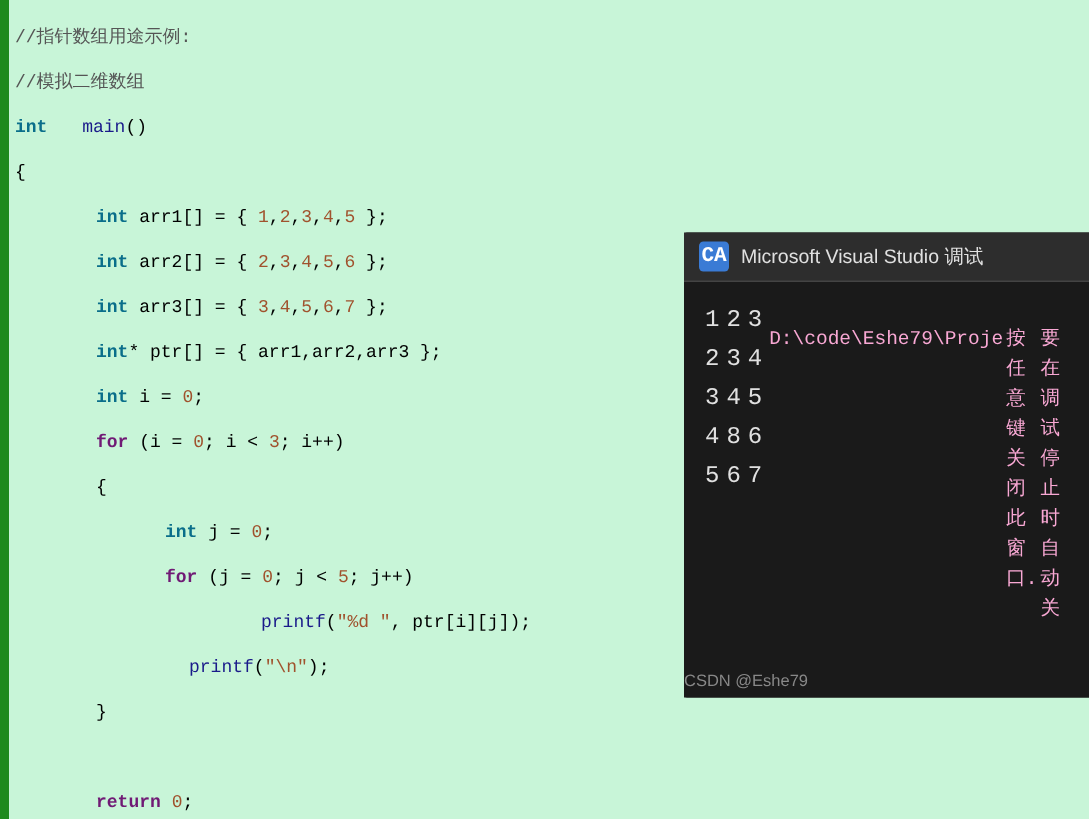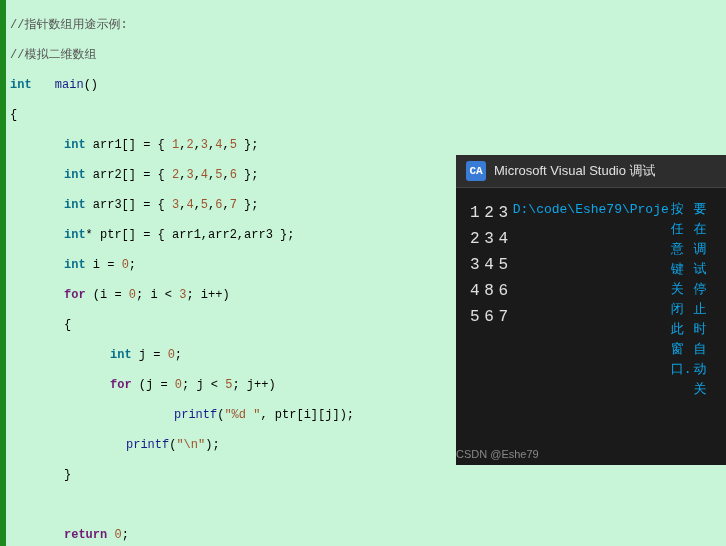--- a/index.html
+++ b/index.html
@@ -62,21 +62,21 @@
     }
 
     .console-icon {
       width: 20px;
       height: 20px;
       background: #3a7bd5;
       border-radius: 3px;
       display: flex;
       align-items: center;
       justify-content: center;
-      font-size: 11px;
+      font-size: 14px;
       color: white;
       font-weight: bold;
       flex-shrink: 0;
     }
 
     .console-title {
       color: #e0e0e0;
       font-size: 13px;
       font-family: 'Microsoft YaHei', sans-serif;
       white-space: nowrap;
@@ -91,25 +91,25 @@
     }
 
     .console-output-line {
       color: #e0e0e0;
       font-family: 'Courier New', Courier, monospace;
       font-size: 16px;
       line-height: 26px;
     }
 
     .console-message {
-      color: #0ea5e9;
+      color: #f9a8d4;
       font-family: 'Microsoft YaHei', 'Courier New', sans-serif;
       font-size: 13px;
       line-height: 20px;
-      margin-top: 0;
+      margin-top: 16px;
     }
 
     .bottom-bar {
       position: absolute;
       bottom: 0;
       right: 0;
       width: 270px;
       height: 22px;
       background: #1a1a1a;
       display: flex;

